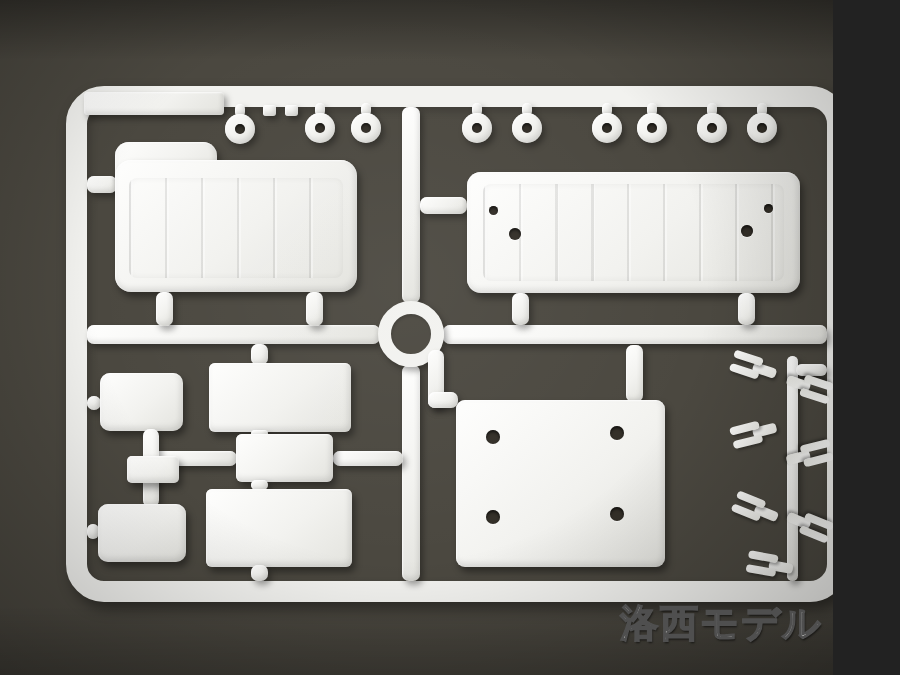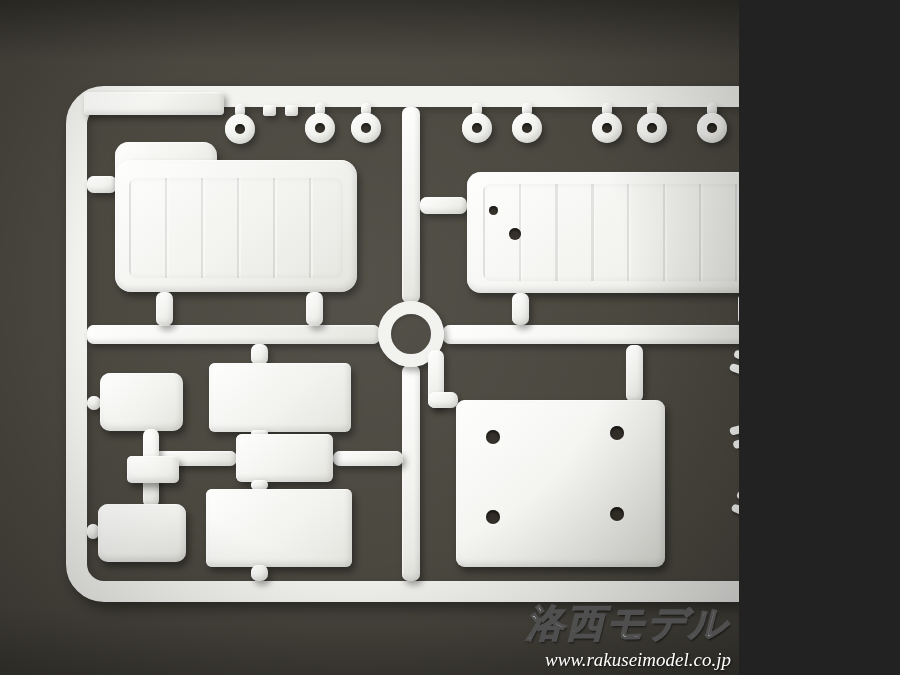--- a/index.html
+++ b/index.html
@@ -5,24 +5,23 @@
   :root{
     --background:#4b4840;
     --plastic:#f2f2ef;
     --hole:#332f28;
     --watermark-fill:#d8d8d6;
     --watermark-outline:#4f4f4f;
     --url-color:#ffffff;
   }
   html,body{margin:0;padding:0;background:#222;}
   #photo{
-    position:relative;width:739px;height:675px;overflow:hidden;
+    position:relative;width:833px;height:675px;overflow:hidden;
     background:var(--background);
     font-family:"DejaVu Sans",sans-serif;
-    font-style:italic;
   }
   .abs{position:absolute;}
   .plastic{
     background:linear-gradient(140deg,#fefefd 0%,var(--plastic) 55%,#e3e3de 100%);
     box-shadow:3px 4px 6px rgba(0,0,0,0.35), inset 1px 1px 2px rgba(255,255,255,0.85), inset -2px -3px 5px rgba(0,0,0,0.10);
   }
   .bar{border-radius:7px;}
   .part{border-radius:10px;box-shadow:3px 5px 7px rgba(0,0,0,0.40), inset 1px 1px 2px rgba(255,255,255,0.9), inset -2px -3px 6px rgba(0,0,0,0.12);}
   .frame{
     border:21px solid var(--plastic);
@@ -205,15 +204,14 @@
     </div>
   <div class="fork" style="left:747px;top:554px;transform:rotate(10deg);">
       <div class="fk stem"></div>
       <div class="fk p1"></div>
       <div class="fk p2"></div>
     </div>
 
   <div class="abs vignette"></div>
 
   <div class="abs wm-brand">洛西モデル</div>
-  <div class="abs wm-url">www.rakuseimodel.co.jp</div>
 
 </div>
 
 </body></html>

